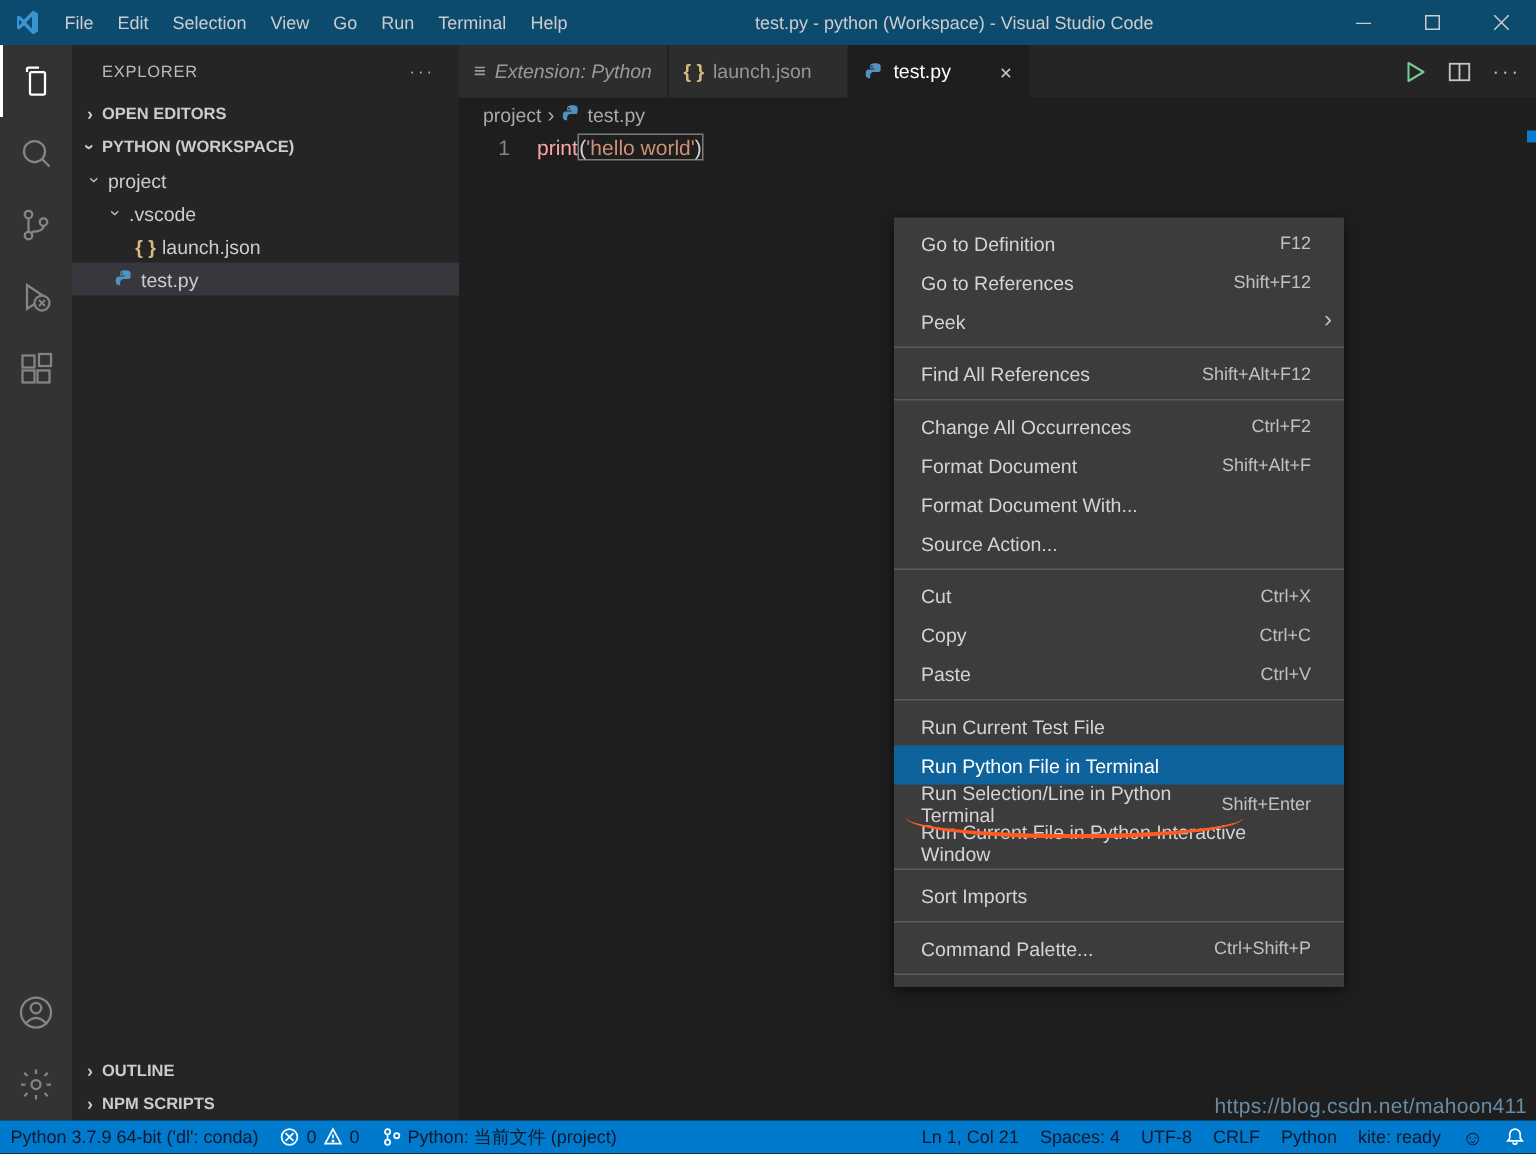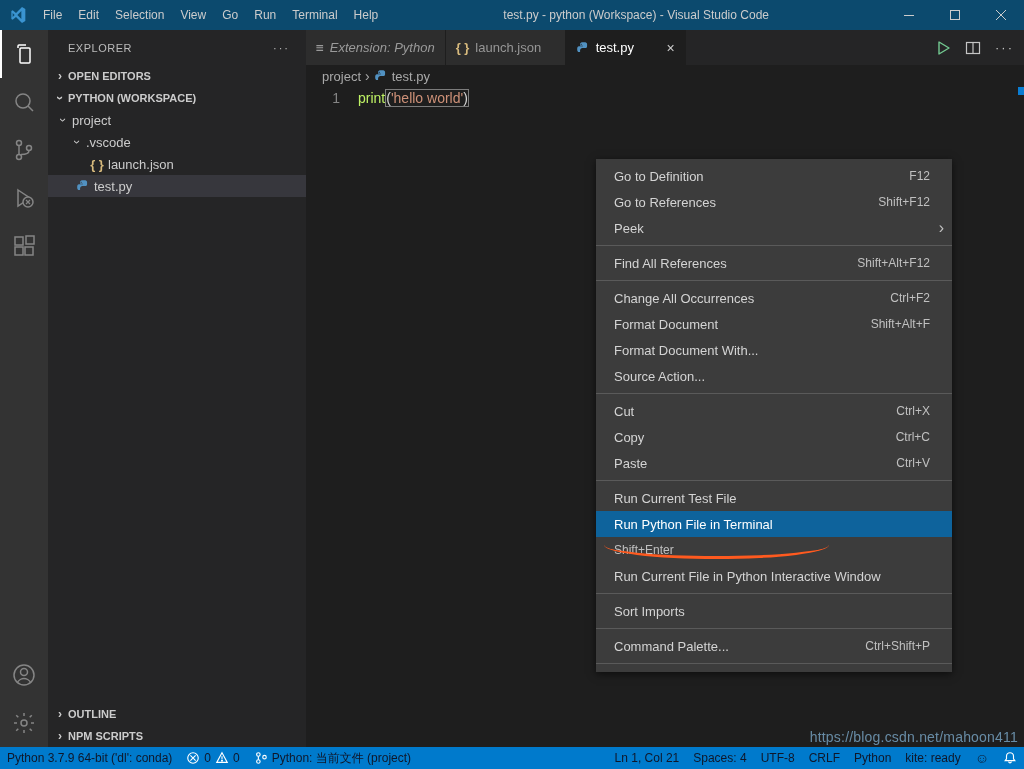--- a/index.html
+++ b/index.html
@@ -47,28 +47,28 @@
   .tab.ext { font-style:italic; color:#9a9a9a; }
   .tabs .actions { margin-left:auto; display:flex; align-items:center; gap:14px; padding:0 10px; color:#c5c5c5; }
   .tabs .run-icon { color:#73c991; }
 
   .breadcrumbs { height:22px; display:flex; align-items:center; padding-left:16px; font-size:13px; color:#a9a9a9; gap:4px; }
   .breadcrumbs .sep { font-size:14px; color:#a9a9a9; }
 
   .code { flex:1; display:flex; font-family:Consolas,"Courier New",monospace; font-size:14px; position:relative; }
   .gutter { width:52px; text-align:right; color:#858585; padding:2px 18px 0 0; line-height:19px; }
   .codeline { padding-top:2px; line-height:19px; white-space:pre; }
-  .codeline .fn { color:#bef264; }
+  .codeline .fn { color:#fca5a5; }
   .codeline .br { color:#d4d4d4; }
   .codeline .str { color:#ce9178; }
   .codeline .cursorbox { border:1px solid #7c7c7c; padding:0 0px; }
   .minimap-marker { position:absolute; right:0; top:0; width:6px; height:8px; background:#0a7dd3; }
 
   
-  .ctx { position:absolute; left:596px; top:159px; width:356px; background:#3c3c3c; color:#d4d4d4; box-shadow:0 2px 8px rgba(0,0,0,0.6); font-size:13px; padding:4px 0; }
+  .ctx { position:absolute; left:596px; top:145px; width:300px; background:#3c3c3c; color:#d4d4d4; box-shadow:0 2px 8px rgba(0,0,0,0.6); font-size:13px; padding:4px 0; }
   .ctx .item { height:26px; display:flex; align-items:center; padding:0 22px 0 18px; justify-content:space-between; position:relative; }
   .ctx .item.sel { background:#0e639c; color:#ffffff; }
   .ctx .item .kb { color:#c0c0c0; font-size:12px; }
   .ctx .sub::after { content:"›"; position:absolute; right:8px; font-size:16px; color:#c0c0c0; }
   .ctx hr { border:none; border-top:1px solid #5a5a5a; margin:4px 0; }
   .underline-annot { position:absolute; left:604px; top:545px; width:225px; height:14px; border-bottom:3px solid #ff5a1f; border-radius:0 0 50% 50%/0 0 100% 100%; pointer-events:none; }
 
   
   .statusbar { height:22px; background:#007acc; color:#0f172a; display:flex; align-items:center; font-size:12px; }
   .statusbar .sb-item { padding:0 7px; height:22px; display:flex; align-items:center; gap:4px; }
@@ -323,20 +323,21 @@
         <span class="kb">Ctrl+V</span>
       </div>
       <hr>
       <div class="item">
         <span>Run Current Test File</span>
       </div>
       <div class="item sel">
         <span>Run Python File in Terminal</span>
       </div>
       <div class="item">
+        <span>Run Selection/Line in Python Terminal</span>
         <span class="kb">Shift+Enter</span>
       </div>
       <div class="item">
         <span>Run Current File in Python Interactive Window</span>
       </div>
       <hr>
       <div class="item">
         <span>Sort Imports</span>
       </div>
       <hr>

